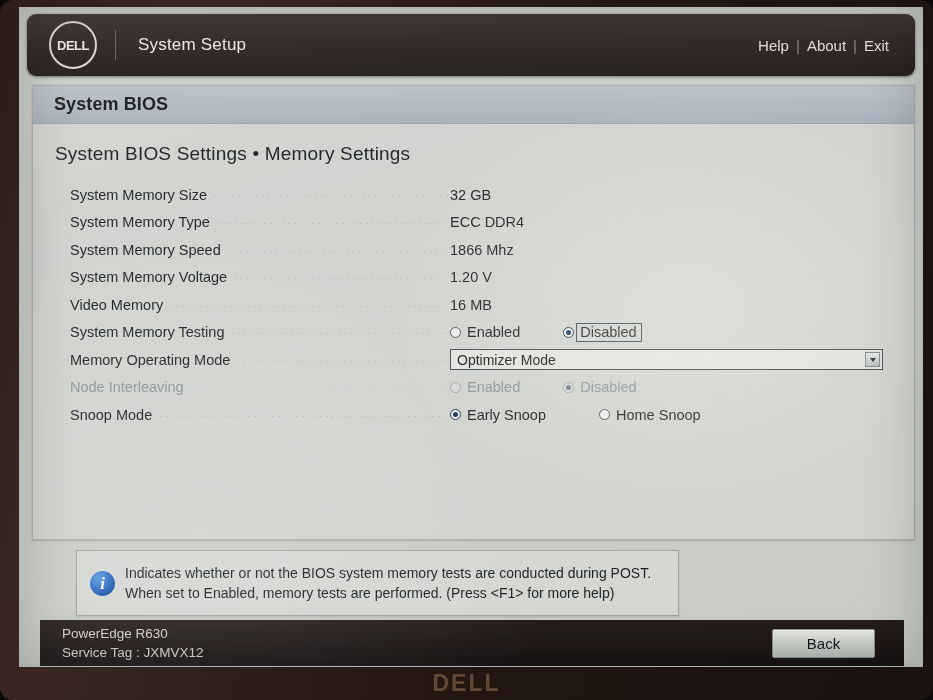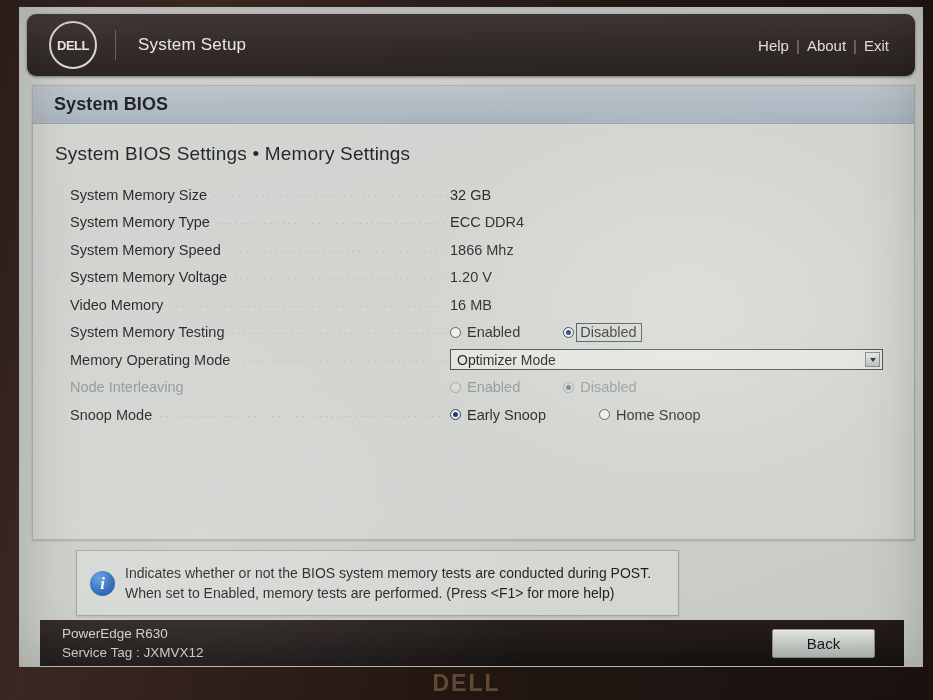--- a/index.html
+++ b/index.html
@@ -17,20 +17,21 @@
   }
 
   
   #monitor {
     position: absolute;
     left: 0; top: 0;
     width: 933px;
     height: 700px;
     background:
       linear-gradient(105deg, #2b1d19 0%, #3a2722 18%, #241712 55%, #1a1110 100%);
+    border-radius: 13px;
   }
   #screen {
     position: absolute;
     left: 19px;
     top: 7px;
     width: 904px;
     height: 660px;
     background: #c9ccc6;
     overflow: hidden;
   }

